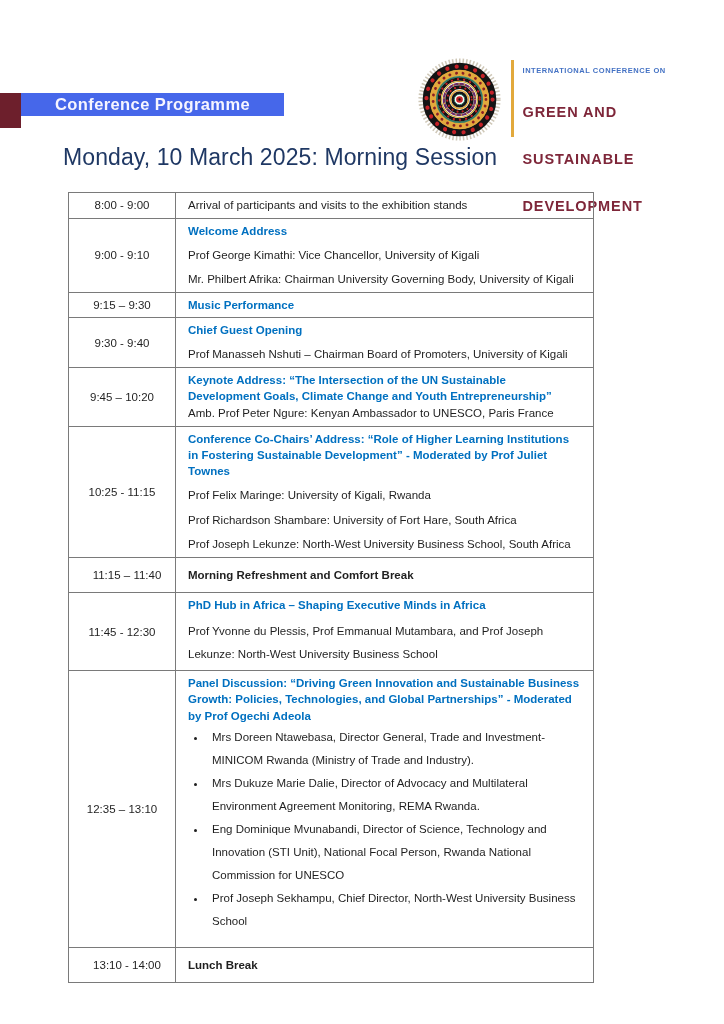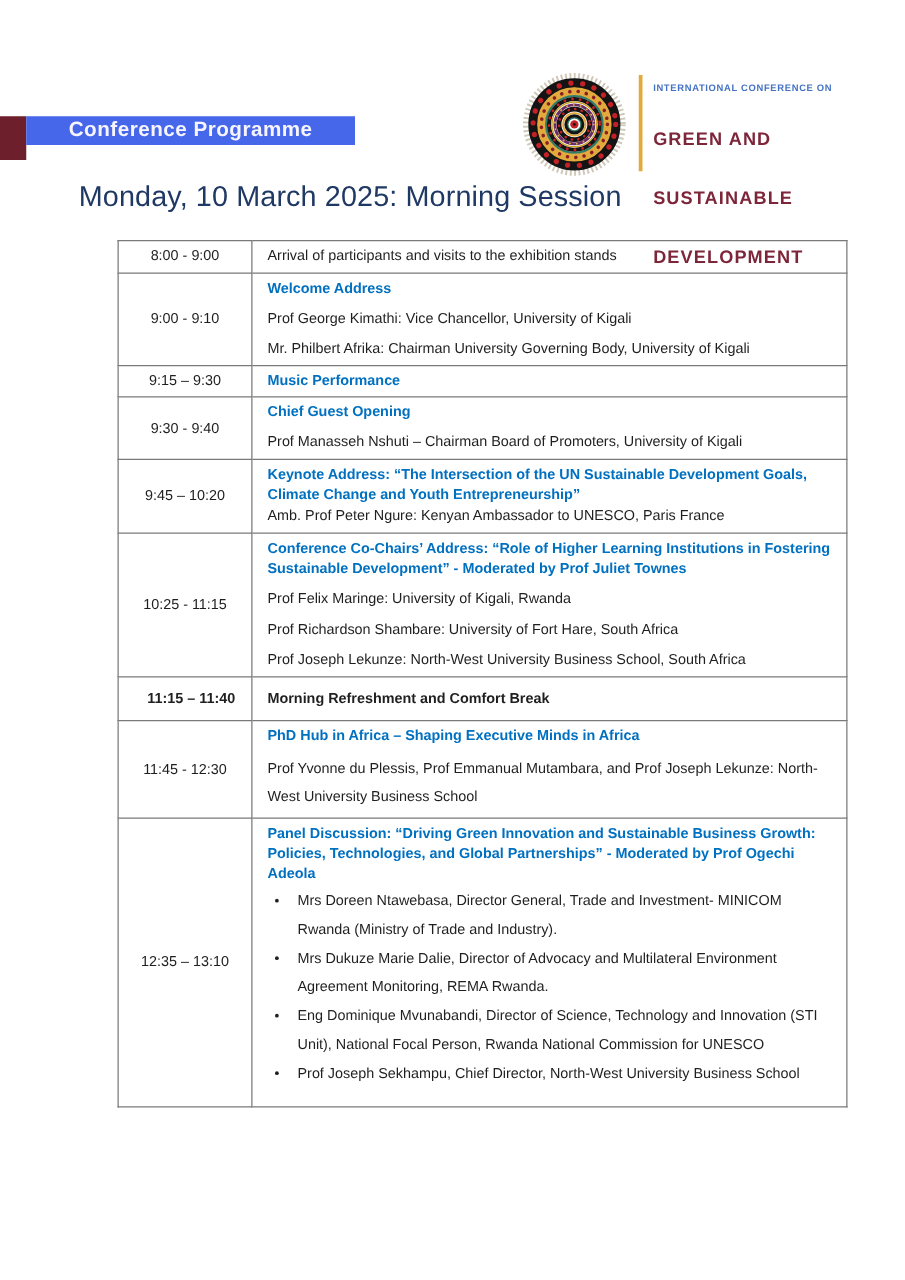--- a/index.html
+++ b/index.html
@@ -36,32 +36,32 @@
     letter-spacing:.9px;line-height:19px;white-space:nowrap;margin-top:28px;
   }
   
   .title{
     position:absolute;left:63px;top:144px;margin:0;
     font-size:23px;font-weight:400;color:var(--title-navy,#1f3864);
     letter-spacing:.1px;
   }
   
   table.schedule{
-    position:absolute;left:68px;top:192px;width:584px;
-    border-collapse:collapse;table-layout:fixed;margin-left:26px;
+    position:absolute;left:68px;top:192px;width:526px;
+    border-collapse:collapse;table-layout:fixed;
   }
   table.schedule td{
     border:1px solid var(--table-border,#7a7a7a);
     font-size:11.5px;vertical-align:middle;
   }
   td.time{
     width:102px;text-align:center;padding:4px 2px;
     color:var(--body-text,#1f1f1f);
   }
-  td.time.bold{font-weight:700;padding-left:12px;}
+  td.time.bold{font-weight:400;padding-left:12px;}
   td.content{padding:4px 12px;}
   td.content.break-row{padding:9px 12px;font-weight:700;}
   .content .heading{
     color:var(--heading-blue,#0070c0);font-weight:700;line-height:1.4;
   }
   .content .text{margin-top:8px;line-height:1.45;}
   .content .text.tight{margin-top:1px;}
   .content .text.spread{margin-top:7px;line-height:23px;}
   .content .bold{font-weight:700;line-height:1.4;}
   .content > :first-child{margin-top:0;}
@@ -181,16 +181,22 @@
           <td class="content">
             <div class="heading">Panel Discussion: “Driving Green Innovation and Sustainable Business Growth: Policies, Technologies, and Global Partnerships”  - Moderated by Prof Ogechi Adeola</div>
             <ul>
               <li>Mrs Doreen Ntawebasa, Director General, Trade and Investment- MINICOM Rwanda (Ministry of Trade and Industry).</li>
               <li>Mrs Dukuze Marie Dalie, Director of Advocacy and Multilateral Environment Agreement Monitoring, REMA Rwanda.</li>
               <li>Eng Dominique Mvunabandi, Director of Science, Technology and Innovation (STI Unit), National Focal Person, Rwanda National Commission for UNESCO</li>
               <li>Prof Joseph Sekhampu, Chief Director, North-West University Business School</li>
             </ul>
           </td>
         </tr>
+        <tr>
+          <td class="time bold">13:10 - 14:00</td>
+          <td class="content break-row">
+            <div class="bold">Lunch Break</div>
+          </td>
+        </tr>
       </tbody>
   </table>
 
 </div>
 
 </body></html>

